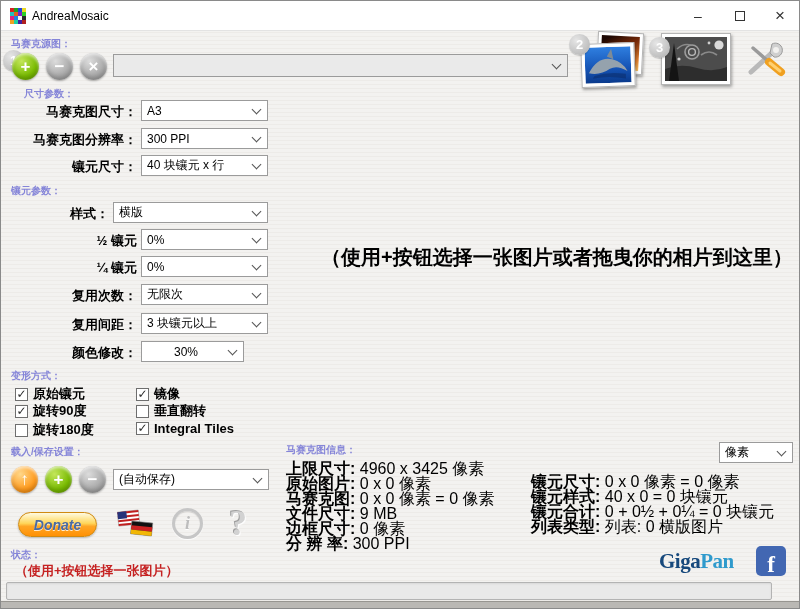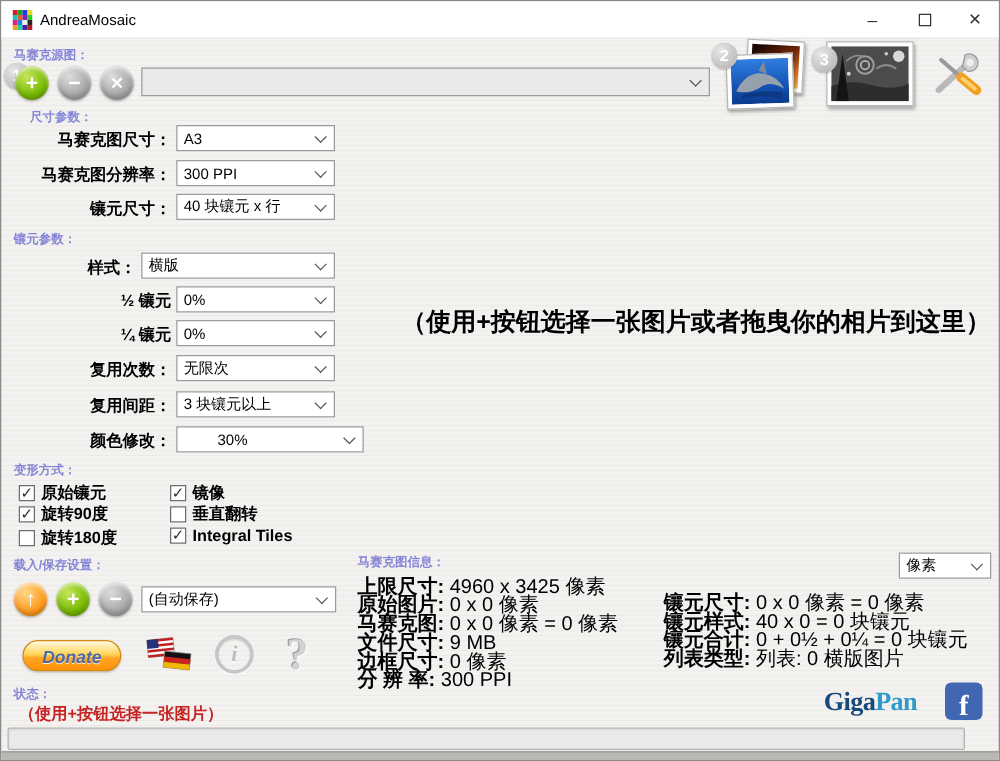--- a/index.html
+++ b/index.html
@@ -203,21 +203,21 @@
       <span class="chev"></span>
   </div>
 
   <div class="blabel" style="left:10px; top:315px; width:126px;">复用间距：</div>
   <div class="dd" style="left:140px; top:312px; width:127px;">
     <span class="val">3 块镶元以上</span>
       <span class="chev"></span>
   </div>
 
   <div class="blabel" style="left:10px; top:343px; width:126px;">颜色修改：</div>
-  <div class="dd" style="left:140px; top:340px; width:150px;padding-left:32px;">
+  <div class="dd" style="left:140px; top:340px; width:103px;padding-left:32px;">
     <span class="val">30%</span>
       <span class="chev"></span>
   </div>
 
   <div class="hint">（使用+按钮选择一张图片或者拖曳你的相片到这里）</div>
 
   <div class="sec" style="left:10px; top:368px;">变形方式：</div>
 
   <div class="cbrow" style="left:14px; top:384px;">
     <span class="cb">✓</span>

